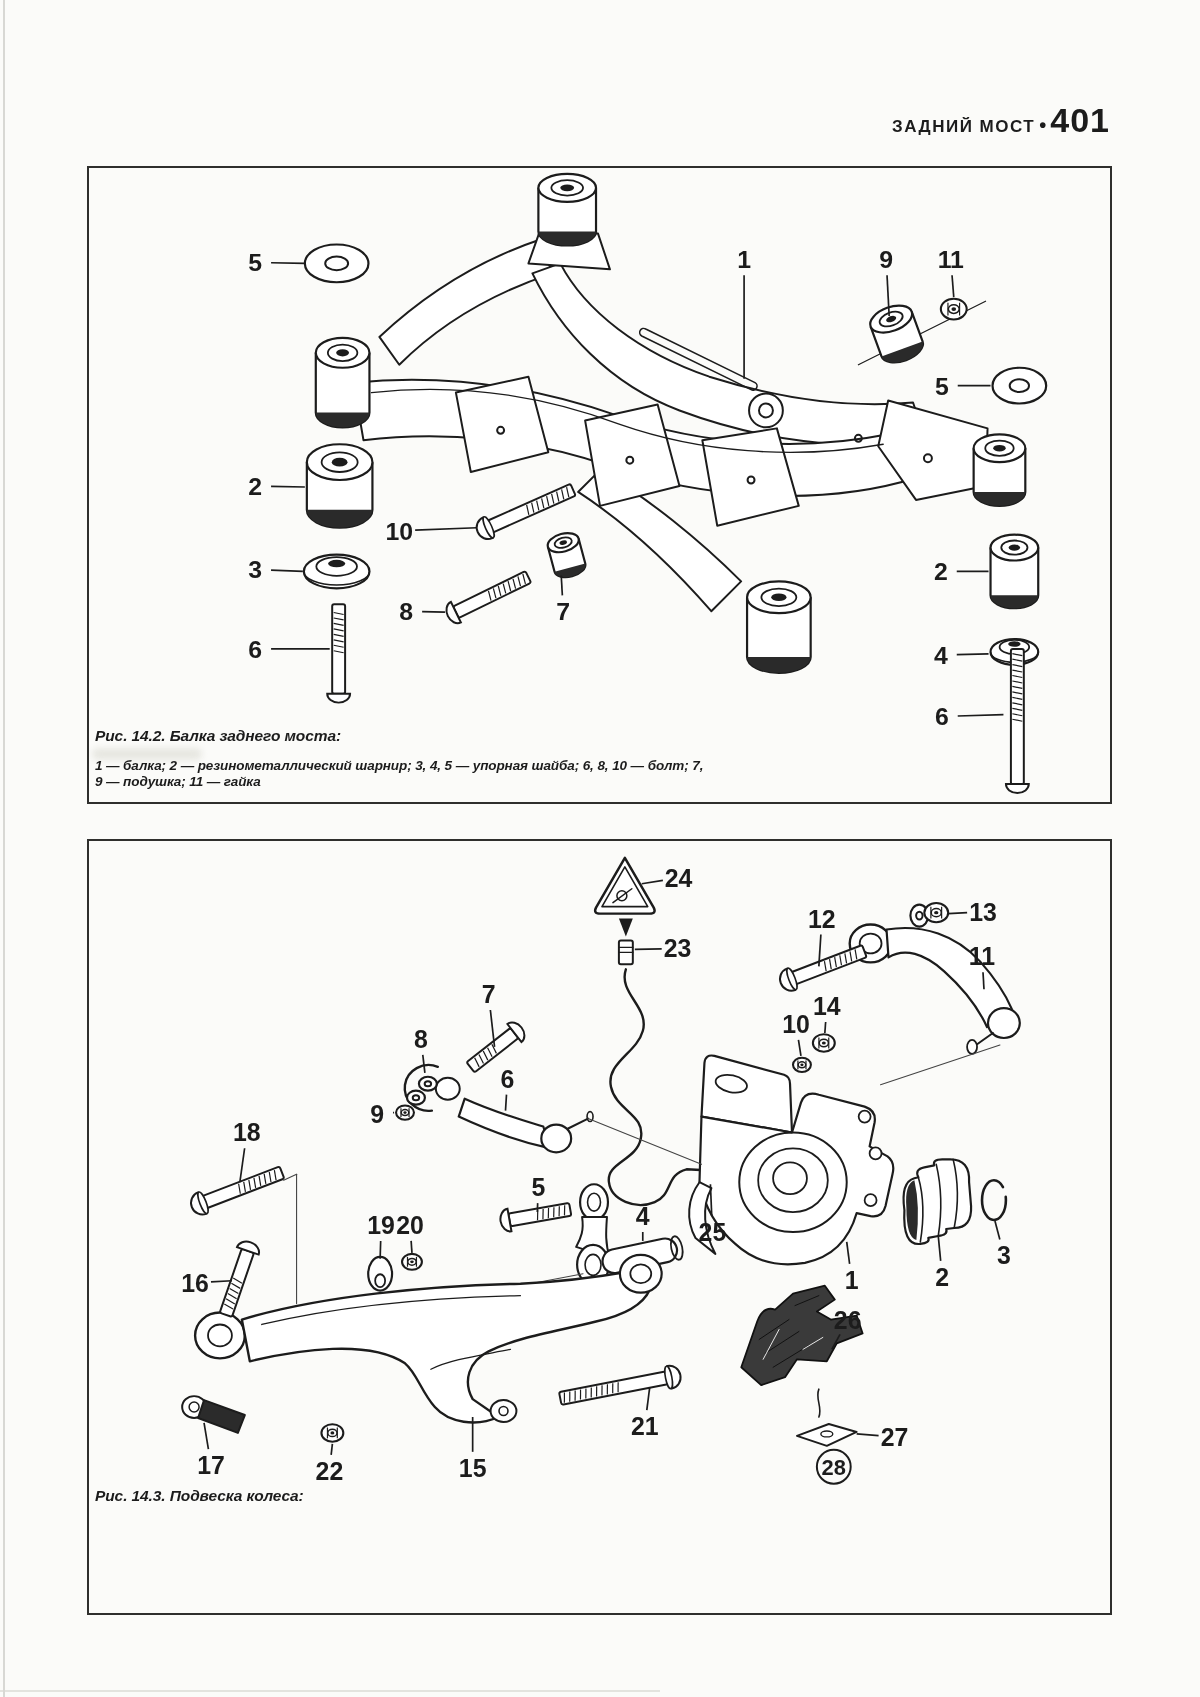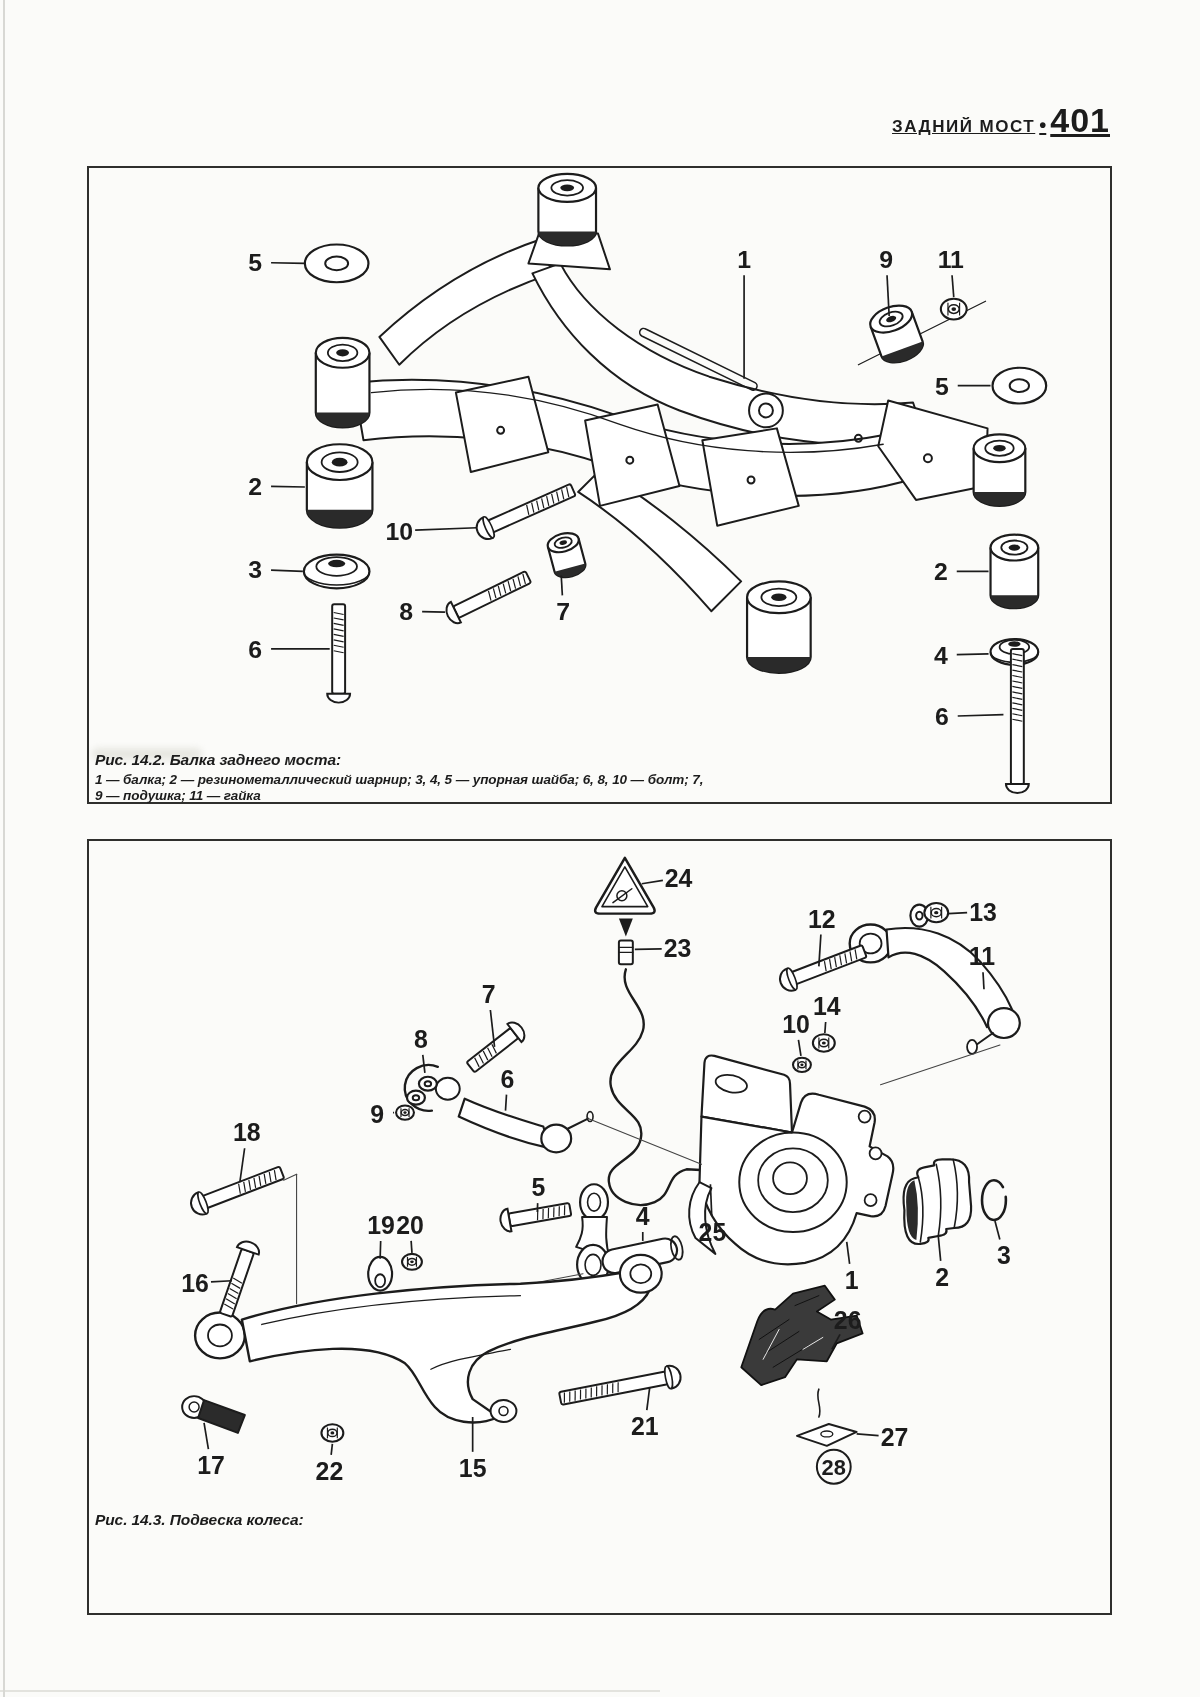--- a/index.html
+++ b/index.html
@@ -2,32 +2,32 @@
 <html><head>
 <meta charset="utf-8">
 <style>
   html,body{margin:0;padding:0;background:#ffffff;}
   .page{position:relative;width:1200px;height:1697px;background:#fbfbf9;
         font-family:"Liberation Sans",sans-serif;color:#1c1c1c;overflow:hidden;}
   .edge-left{position:absolute;left:3px;top:0;width:2px;height:100%;background:#cfcfca;opacity:.8;}
   .edge-bottom{position:absolute;left:0;bottom:5px;width:55%;height:2px;background:#d8d8d3;opacity:.7;}
   .smudge{position:absolute;left:92px;top:748px;width:110px;height:12px;background:#e7e7e1;
           filter:blur(3px);border-radius:6px;}
-  .header{position:absolute;top:101px;right:90px;display:flex;align-items:baseline;white-space:nowrap;text-decoration:underline;}
+  .header{position:absolute;top:101px;right:90px;display:flex;align-items:baseline;white-space:nowrap;}
   .header .sect{font-size:17px;font-weight:bold;letter-spacing:1.5px;}
   .header .dot{font-size:20px;font-weight:bold;margin:0 4px;}
   .header .pnum{font-size:34px;font-weight:bold;letter-spacing:1px;}
   .figbox{position:absolute;left:87px;width:1025px;border:2.5px solid #2f2f2d;box-sizing:border-box;}
   #box1{top:166px;height:638px;}
   #box2{top:819px;height:776px;margin-top:20px;}
   .figbox svg{display:block;width:100%;height:100%;}
   .caption{position:absolute;left:95px;width:1000px;z-index:5;}
   .cap-title{font-family:"Liberation Sans",sans-serif;font-style:italic;font-weight:bold;
-             font-size:15.5px;letter-spacing:-0.1px;margin-top:24px;}
-  .cap-legend{margin-top:3px;}
+             font-size:15.5px;letter-spacing:-0.1px;}
+  .cap-legend{margin-top:13px;}
   .cap-legend span{display:block;font-family:"Liberation Sans",sans-serif;font-style:italic;
                    font-weight:bold;font-size:13.5px;line-height:15.5px;letter-spacing:-0.1px;}
   #cap1{top:727px;}
   #cap2{top:1487px;}
 </style>
 </head>
 <body>
 
 <div class="page">
   <div class="edge-left"></div>

